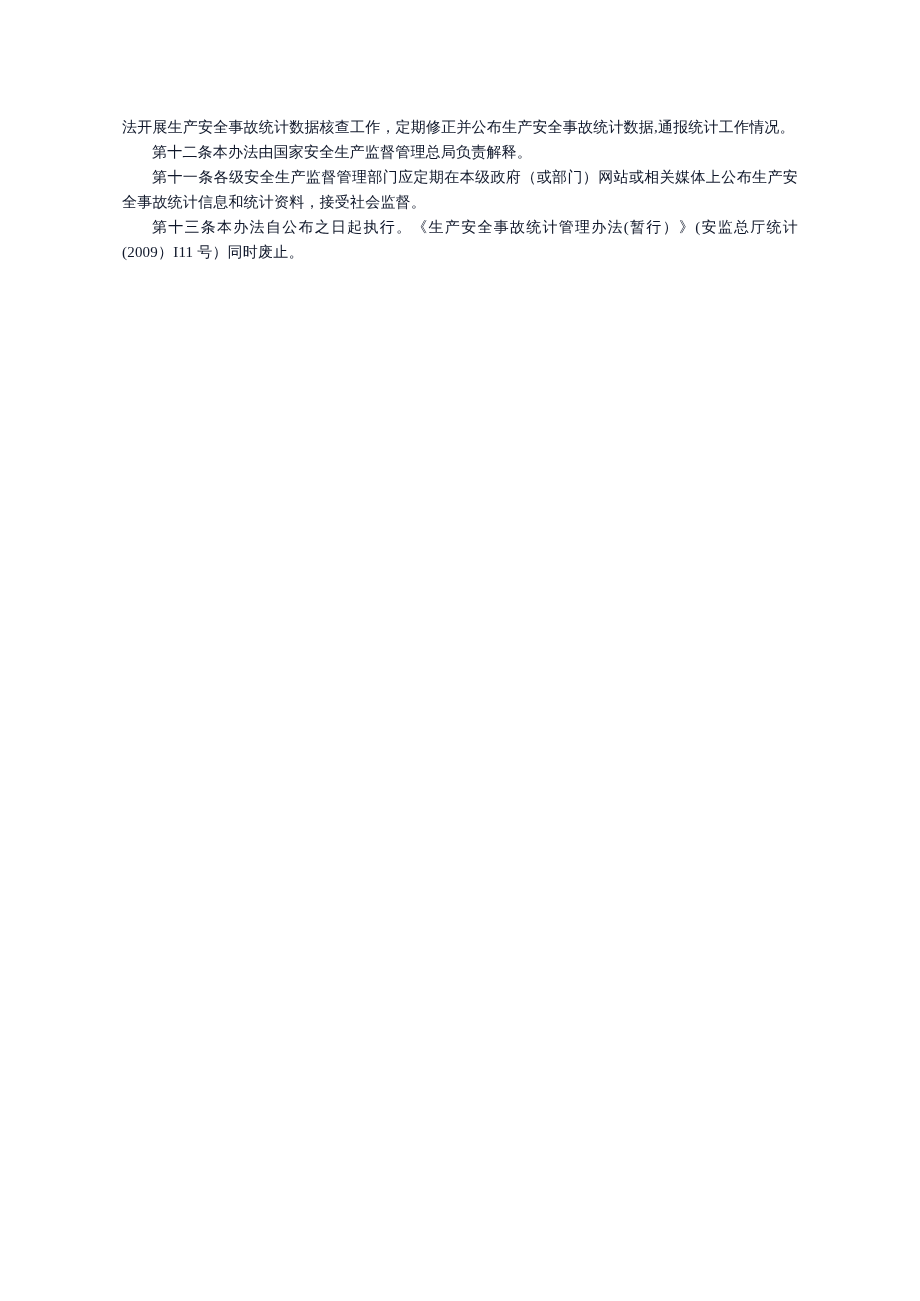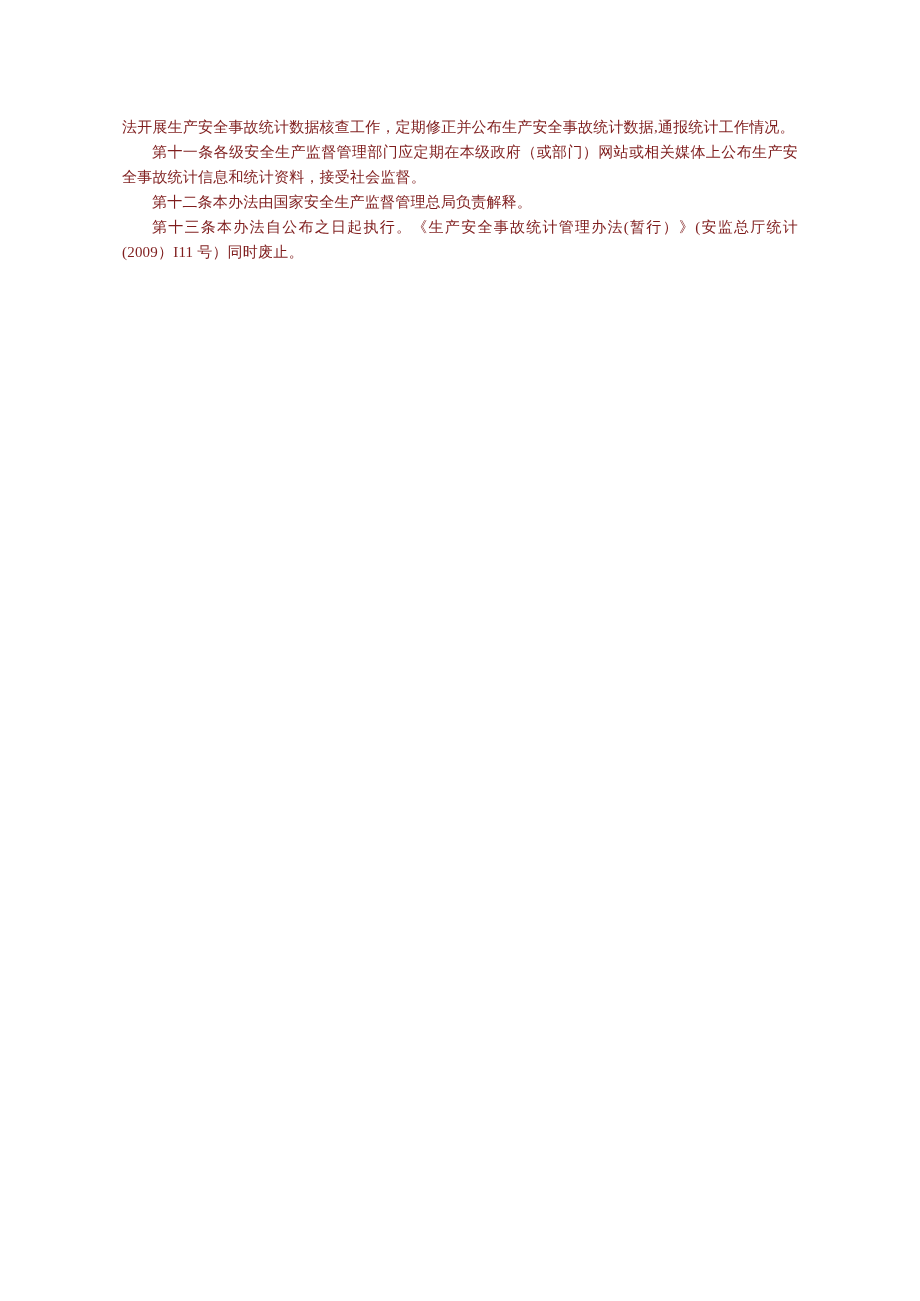--- a/index.html
+++ b/index.html
@@ -15,34 +15,34 @@
     }
     .page {
       width: 920px;
       height: 1301px;
       padding: 115px 122px 0 122px;
       position: relative;
     }
     .content {
       font-size: 15px;
       line-height: 25px;
-      color: #7f1d1d;
+      color: #0f172a;
       text-align: justify;
       letter-spacing: 0.2px;
     }
     .para {
       text-indent: 0;
     }
     .para-indent {
       text-indent: 2em;
     }
   </style>
 </head>
 <body>
 
 <div class="page">
   <div class="content">
     <p class="para">法开展生产安全事故统计数据核查工作，定期修正并公布生产安全事故统计数据,通报统计工作情况。</p>
+    <p class="para-indent">第十二条本办法由国家安全生产监督管理总局负责解释。</p>
     <p class="para-indent">第十一条各级安全生产监督管理部门应定期在本级政府（或部门）网站或相关媒体上公布生产安全事故统计信息和统计资料，接受社会监督。</p>
-    <p class="para-indent">第十二条本办法由国家安全生产监督管理总局负责解释。</p>
     <p class="para-indent">第十三条本办法自公布之日起执行。《生产安全事故统计管理办法(暂行）》(安监总厅统计(2009）I11 号）同时废止。</p>
   </div>
 </div>
 
 </body></html>

